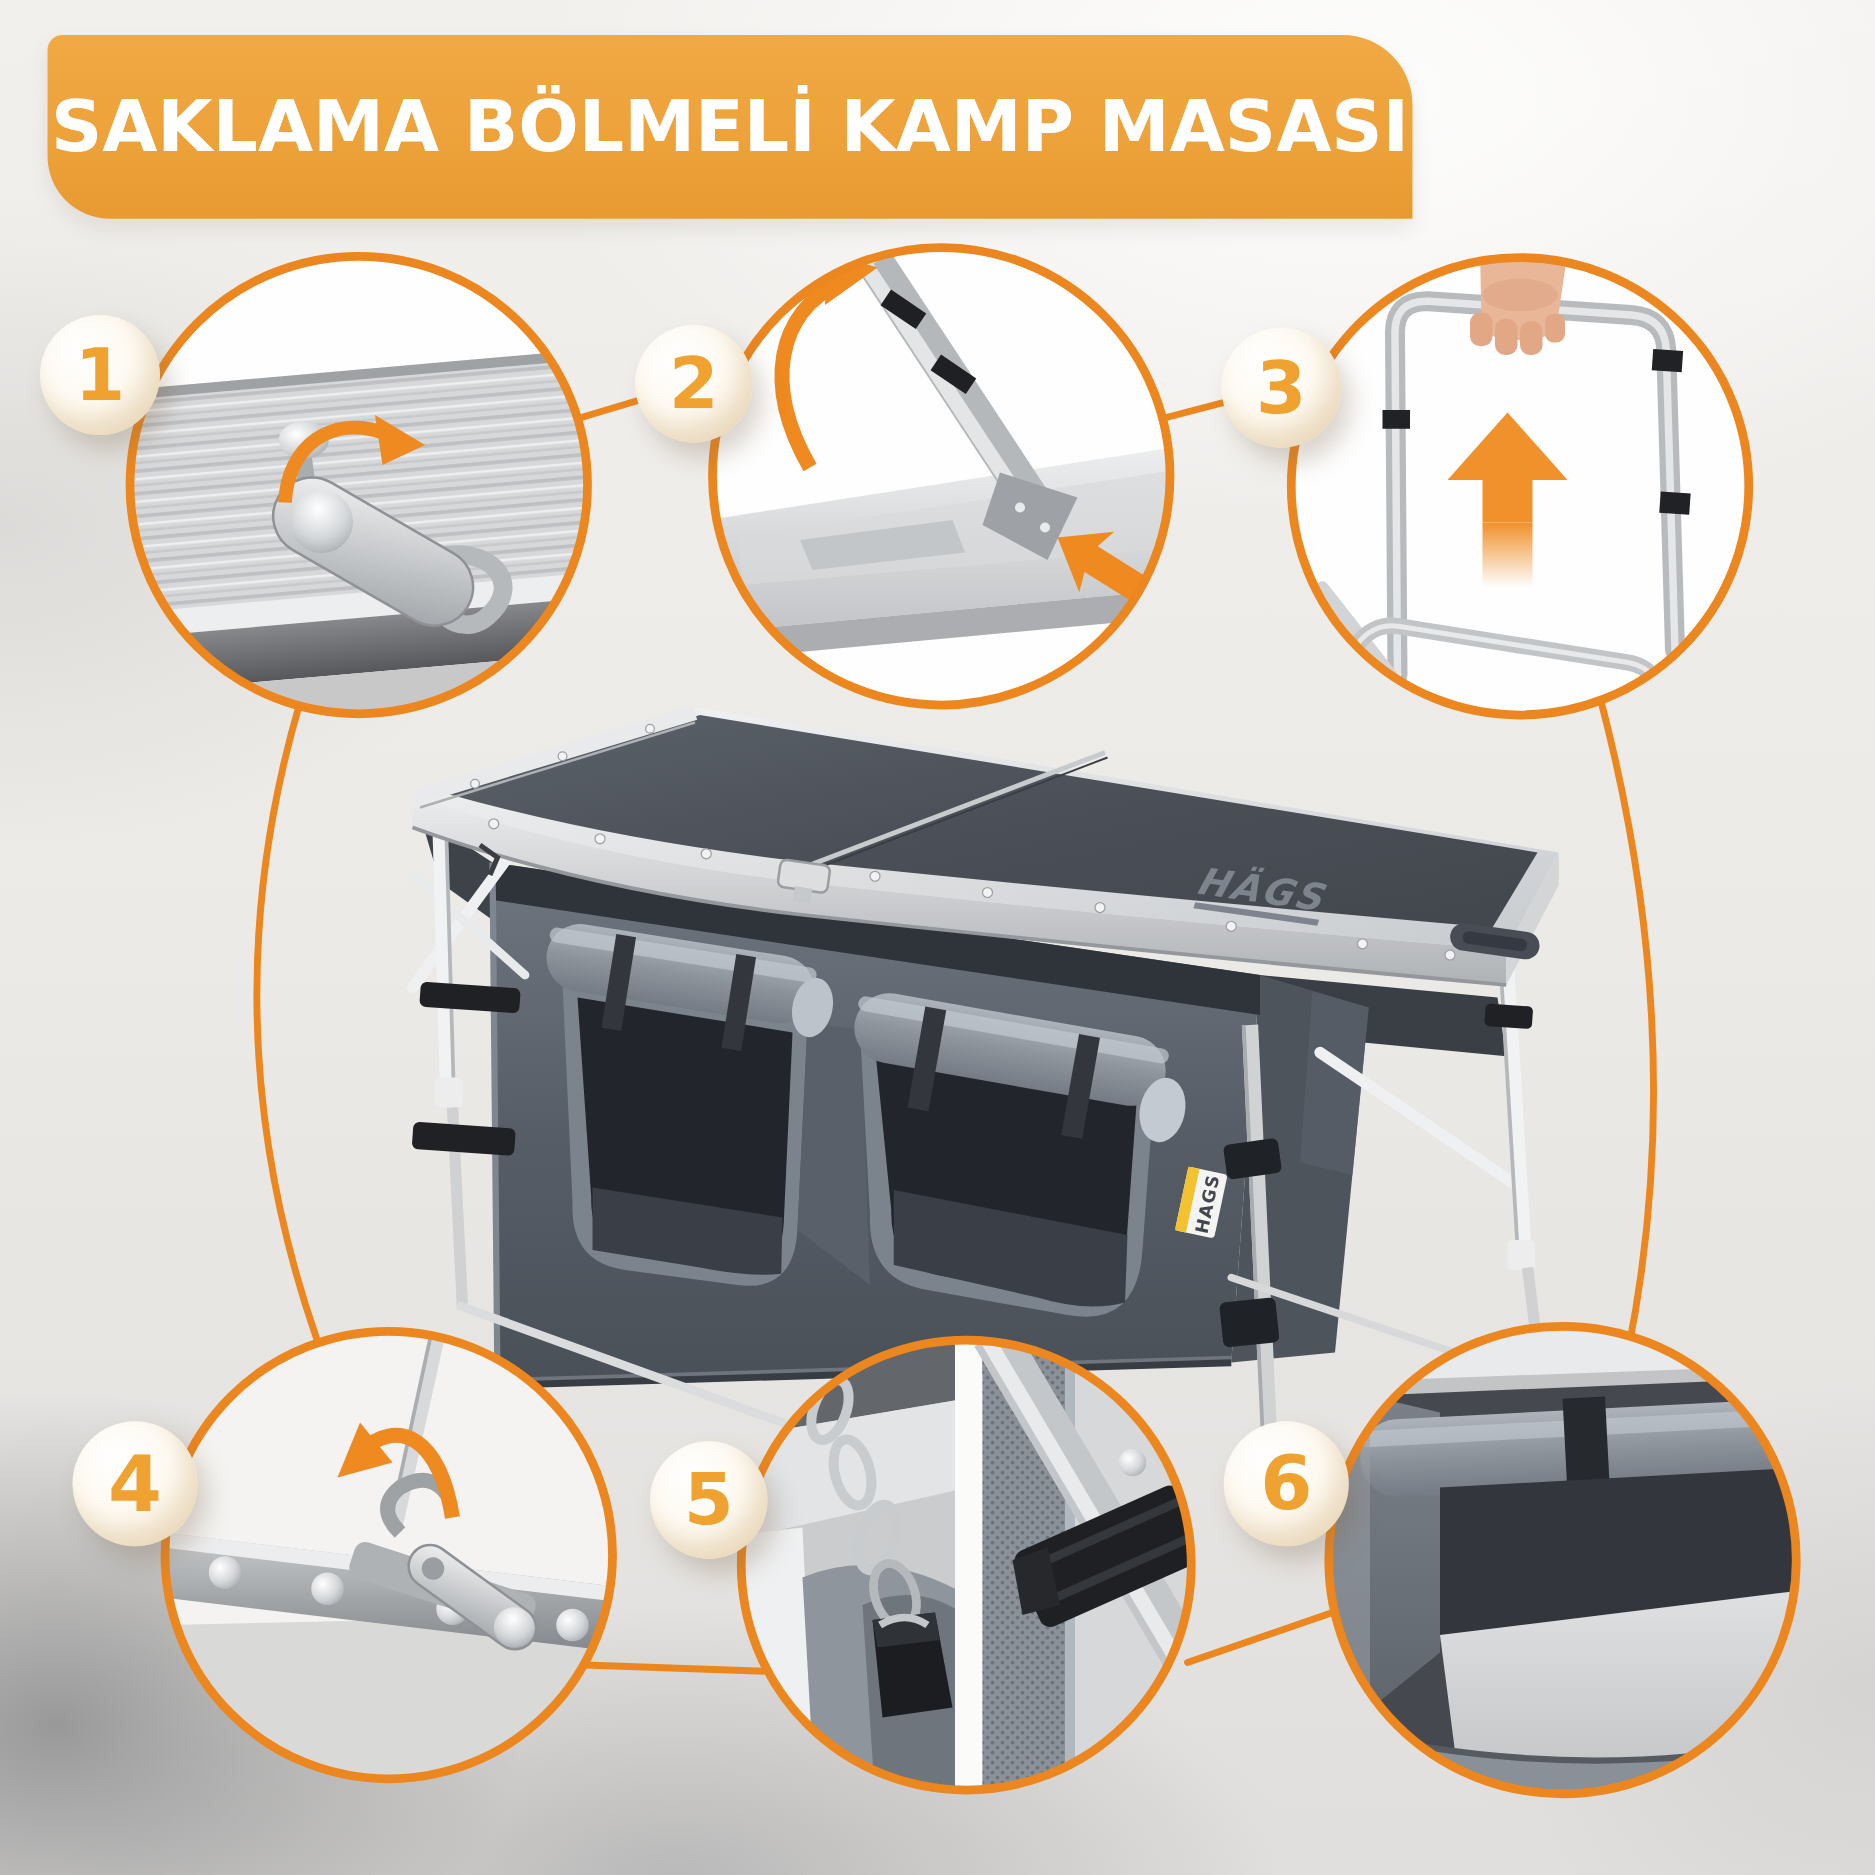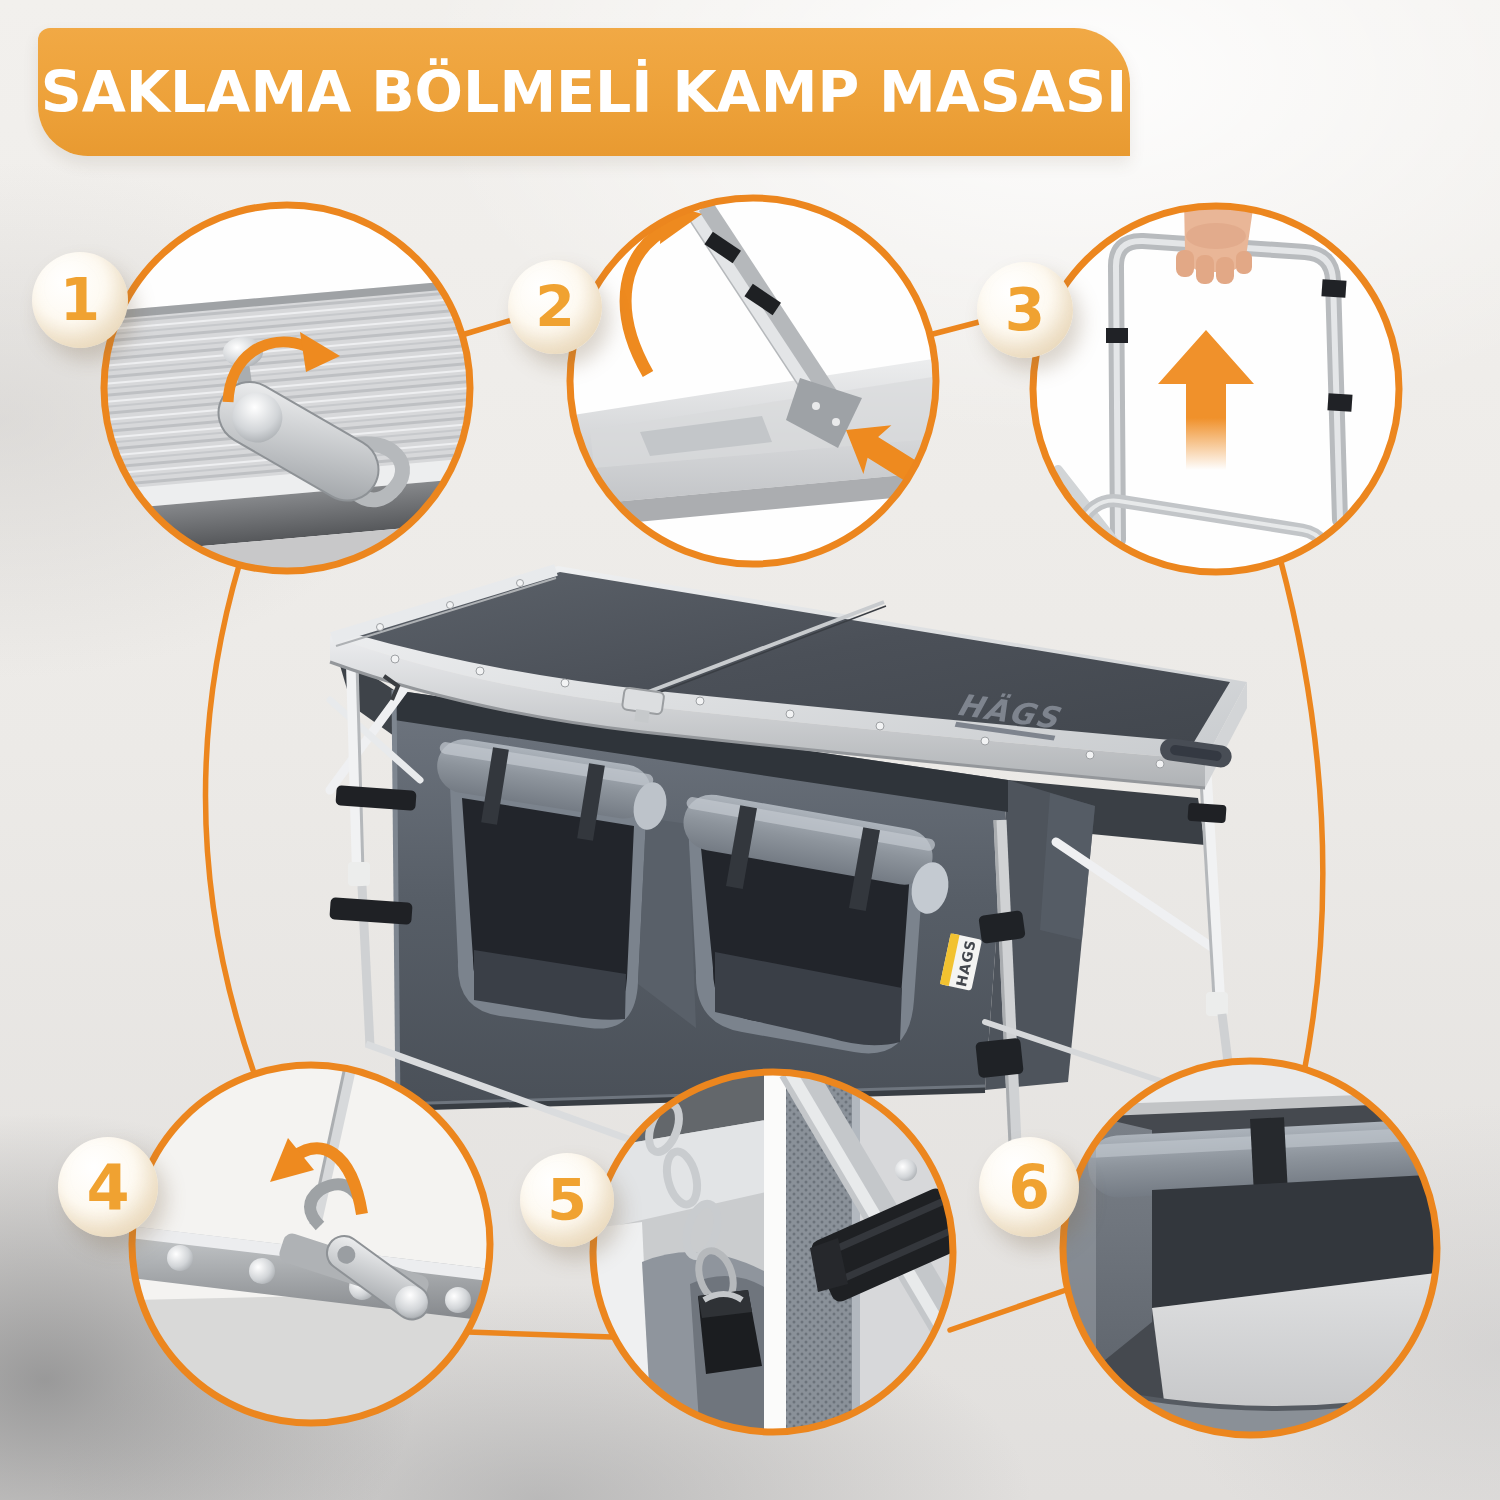--- a/index.html
+++ b/index.html
@@ -9,21 +9,21 @@
     background:
       radial-gradient(600px 430px at 3% 92%, rgba(104,105,107,0.60), rgba(104,105,107,0) 62%),
       radial-gradient(820px 360px at 36% 100%, rgba(138,139,141,0.45), rgba(138,139,141,0) 60%),
       radial-gradient(520px 380px at 100% 90%, rgba(185,185,187,0.35), rgba(185,185,187,0) 65%),
       radial-gradient(700px 430px at 0% 28%, rgba(203,201,199,0.50), rgba(203,201,199,0) 60%),
       radial-gradient(950px 520px at 72% 5%, rgba(255,255,255,0.90), rgba(255,255,255,0) 70%),
       linear-gradient(180deg,#F2F0ED 0%,#ECEAE7 50%,#E1DFDD 100%);
   }
   .scene{position:absolute;left:0;top:0;}
   .banner{
-    position:absolute;left:38px;top:28px;width:1092px;height:128px;
+    position:absolute;left:38px;top:28px;width:1092px;height:147px;
     background:linear-gradient(180deg,#F1A945 0%,#EDA139 60%,#E89A31 100%);
     border-radius:12px 56px 0 50px;
     display:flex;align-items:center;justify-content:center;
     box-shadow:0 8px 16px rgba(90,70,40,0.10);
   }
   .banner span{
     color:#FFFFFF;font-size:57px;font-weight:bold;letter-spacing:0px;white-space:nowrap;
   }
   .badge{
     position:absolute;border-radius:50%;

